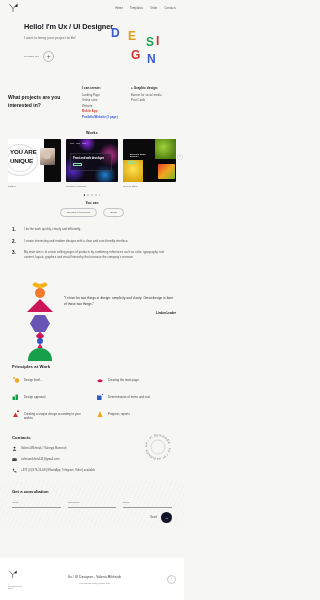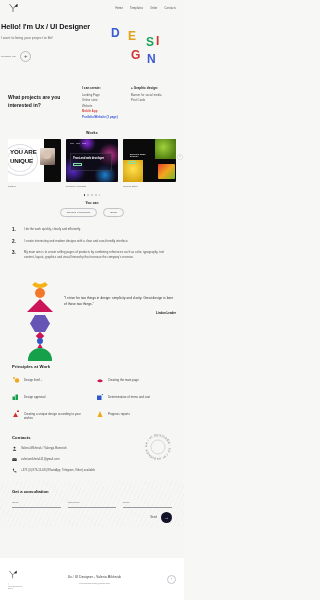--- a/index.html
+++ b/index.html
@@ -15,21 +15,21 @@
   .page { width:184px; height:600px; position:relative; background:#f6f6f4; }
 
   
   .header { height:16px; display:flex; align-items:center; padding:0 8px; }
   .logo { width:12px; height:12px; position:relative; }
   .logo svg { width:12px; height:12px; display:block; }
   .nav { margin-left:auto; display:flex; gap:7px; }
   .nav a { font-size:2.6px; color:#4a4a4a; text-decoration:none; letter-spacing:.15px; }
 
   
-  .hero { position:relative; height:58px; padding:6px 1px 0; }
+  .hero { position:relative; height:58px; padding:6px 24px 0; }
   .hero h1 { font-size:7.4px; font-weight:700; letter-spacing:-.1px; color:#15151a; }
   .hero .sub { font-size:3.3px; color:#5d5d63; margin-top:4.5px; letter-spacing:.1px; }
   .hero .cta { display:flex; align-items:center; gap:4px; margin-top:11px; }
   .hero .cta .lbl { font-size:2.5px; color:#55555b; letter-spacing:.3px; }
   .hero .cta .plus {
     width:11px; height:11px; border-radius:50%; border:.5px solid #b9b9bd;
     display:flex; align-items:center; justify-content:center;
     font-size:6px; color:#4a4a50; line-height:0; background:transparent;
   }
   .design-word { position:absolute; right:4px; top:8px; width:80px; height:48px; }

